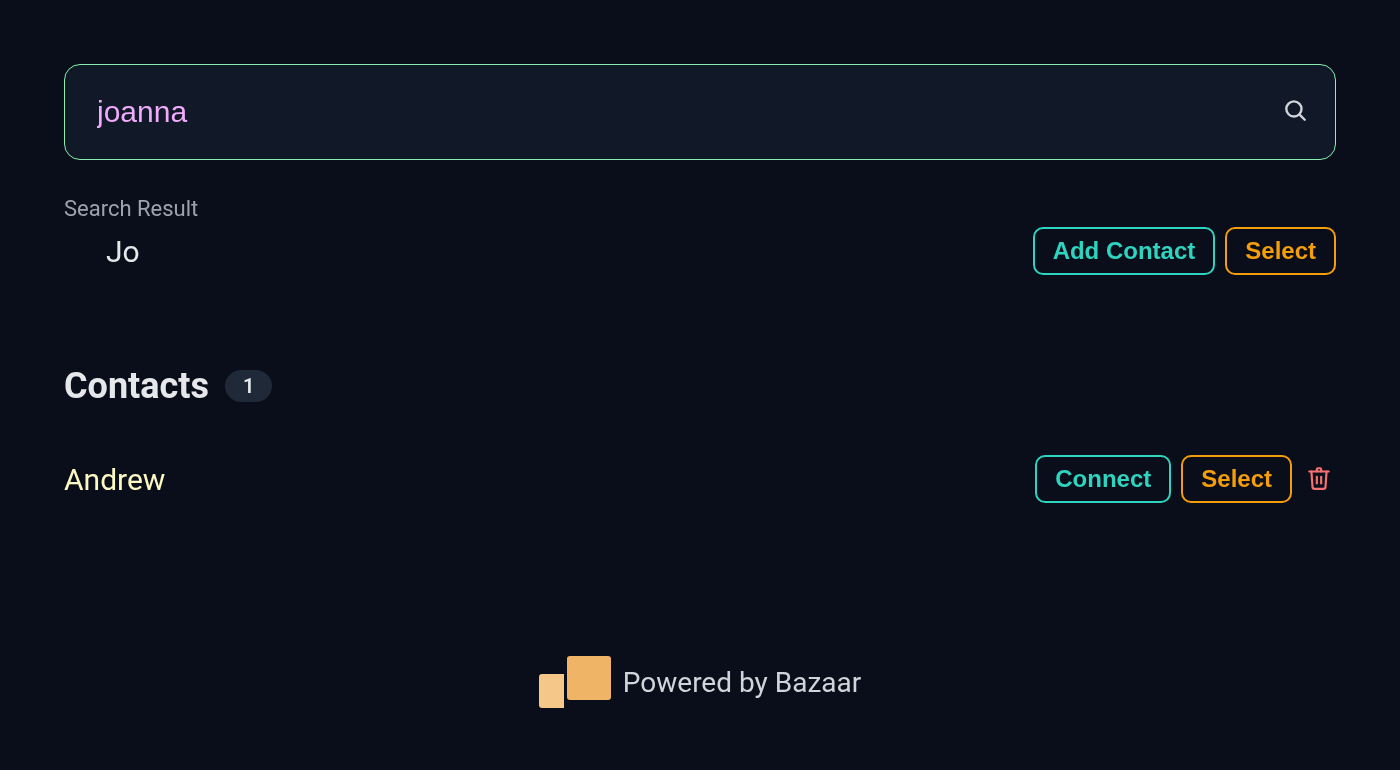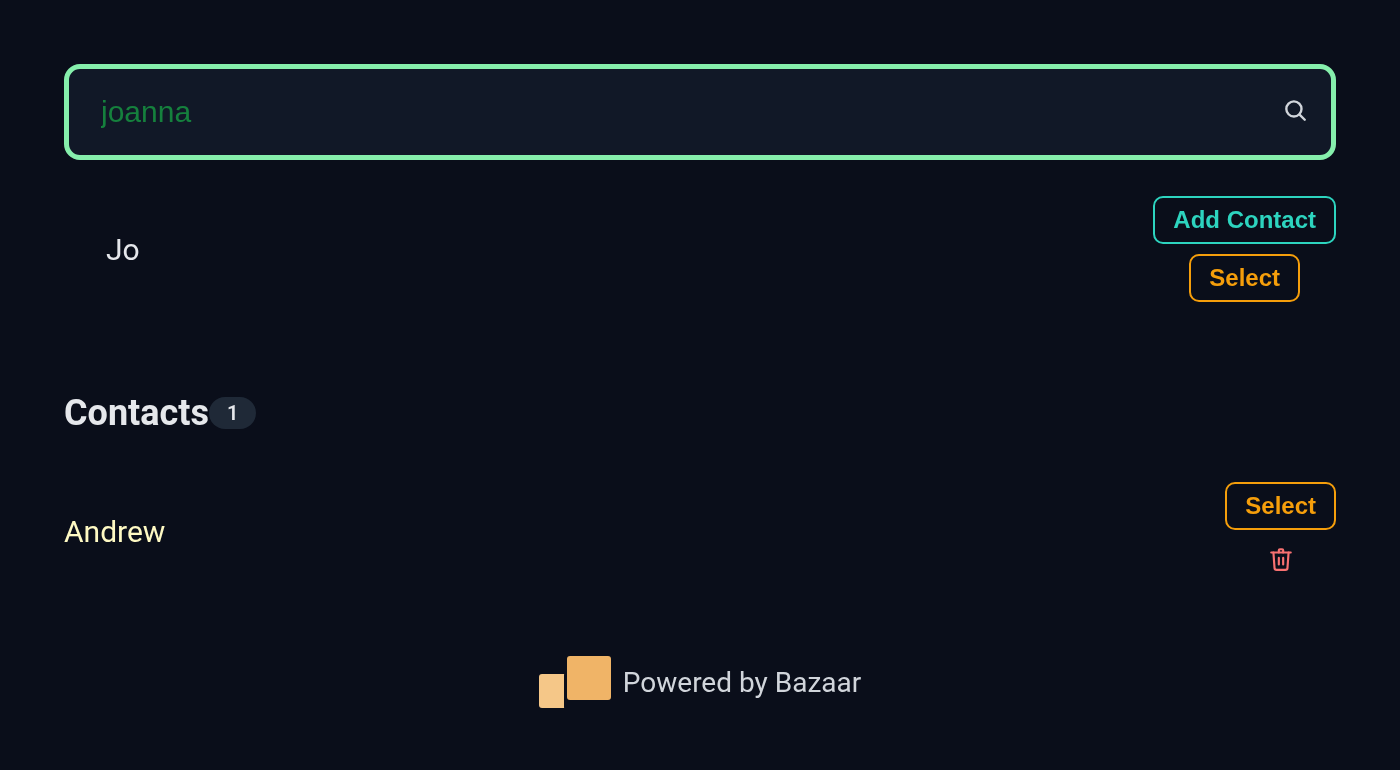--- a/index.html
+++ b/index.html
@@ -19,25 +19,25 @@
     padding: 64px 64px 0 64px;
   }
   .search-wrapper {
     position: relative;
     width: 100%;
   }
   .search-input {
     width: 100%;
     height: 96px;
     background: #111827;
-    border: 5px solid #86efac;
+    border: 1px solid #86efac;
     border-radius: 16px;
     padding: 0 70px 0 32px;
     font-size: 30px;
-    color: #15803d;
+    color: #f0abfc;
     outline: none;
   }
   .search-input::placeholder {
     color: #6b7280;
   }
   .search-icon {
     position: absolute;
     right: 28px;
     top: 50%;
     transform: translateY(-50%);
@@ -56,23 +56,21 @@
     align-items: center;
     justify-content: space-between;
   }
   .result-name {
     font-size: 30px;
     color: #e5e7eb;
     margin-left: 42px;
   }
   .actions {
     display: flex;
-    align-items: center;
     gap: 10px;
-    flex-direction: column;
   }
   .btn {
     border-radius: 10px;
     background: transparent;
     font-size: 24px;
     font-weight: 600;
     padding: 8px 18px;
     cursor: pointer;
     border-width: 2px;
     border-style: solid;
@@ -81,20 +79,21 @@
     border-color: #2dd4bf;
     color: #2dd4bf;
   }
   .btn-amber {
     border-color: #f59e0b;
     color: #f59e0b;
   }
   .contacts-header {
     display: flex;
     align-items: center;
+    gap: 16px;
     margin-top: 90px;
   }
   .contacts-title {
     font-size: 36px;
     font-weight: 700;
     color: #e5e7eb;
   }
   .badge {
     background: #1f2937;
     color: #e5e7eb;
@@ -169,37 +168,39 @@
     <input class="search-input" type="text" value="joanna" style="">
     <span class="search-icon">
       <svg width="26" height="26" viewBox="0 0 24 24" fill="none" stroke="currentColor" stroke-width="2.2" stroke-linecap="round" stroke-linejoin="round">
         <circle cx="11" cy="11" r="7"></circle>
         <line x1="21" y1="21" x2="16.2" y2="16.2"></line>
       </svg>
     </span>
   </div>
 
   <div class="result-section">
+    <div class="result-label">Search Result</div>
     <div class="result-row">
       <div class="result-name">Jo</div>
       <div class="actions">
         <button class="btn btn-teal">Add Contact</button>
         <button class="btn btn-amber">Select</button>
       </div>
     </div>
   </div>
 
   <div class="contacts-header">
     <div class="contacts-title">Contacts</div>
     <div class="badge">1</div>
   </div>
 
   <div class="contact-row">
     <div class="contact-name">Andrew</div>
     <div class="actions">
+      <button class="btn btn-teal">Connect</button>
       <button class="btn btn-amber">Select</button>
       <button class="trash-btn">
         <span>
           <svg width="26" height="30" viewBox="0 0 24 24" fill="none" stroke="currentColor" stroke-width="2" stroke-linecap="round" stroke-linejoin="round">
             <polyline points="3 6 5 6 21 6"></polyline>
             <path d="M19 6l-1 14a2 2 0 0 1-2 2H8a2 2 0 0 1-2-2L5 6"></path>
             <path d="M10 6V4a1 1 0 0 1 1-1h2a1 1 0 0 1 1 1v2"></path>
             <line x1="10" y1="11" x2="10" y2="17"></line>
             <line x1="14" y1="11" x2="14" y2="17"></line>
           </svg>

